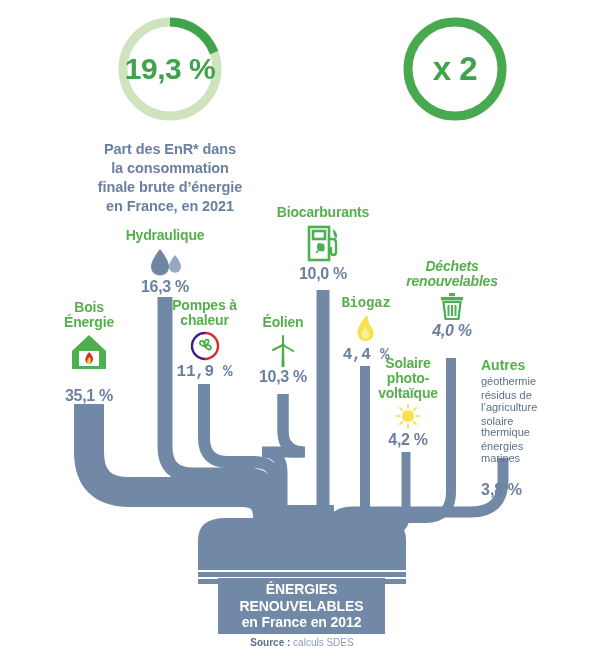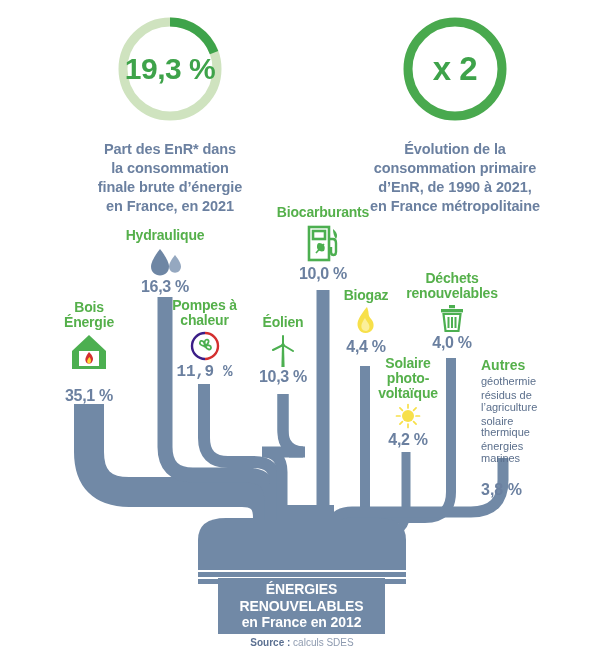--- a/index.html
+++ b/index.html
@@ -81,26 +81,20 @@
     </div>
   </div>
 
   <div class="kpi" style="left:320px;top:14px;width:270px;">
     <div class="donut-wrap" style="width:110px;height:110px;">
       <svg width="110" height="110" viewBox="0 0 110 110">
         <circle cx="55" cy="55" r="47" fill="none" stroke="#49a94e" stroke-width="9"></circle>
       </svg>
       <div class="donut-value" style="font-size:33px;">x 2</div>
     </div>
-    <div style="margin-top:16px;">
-      <div class="kpi-caption">Évolution de la</div>
-      <div class="kpi-caption">consommation primaire</div>
-      <div class="kpi-caption">d’EnR, de 1990 à 2021,</div>
-      <div class="kpi-caption">en France métropolitaine</div>
-    </div>
   </div>
 
   <svg class="stage" width="604" height="657" viewBox="0 0 604 657" style="pointer-events:none;">
     <g fill="none" stroke="#7189a6" stroke-linecap="butt">
 
       <path d="M89,404 L89,452 Q89,492 129,492 L242,492 Q268,492 268,518 L268,582" stroke-width="30"></path>
 
       <path d="M165,297 L165,447 Q165,475 193,475 L246,475 Q272,475 272,501 L272,582" stroke-width="15"></path>
 
       <path d="M204,384 L204,438 Q204,462 228,462 L254,462 Q276,462 276,484 L276,582" stroke-width="12"></path>
@@ -203,21 +197,21 @@
         </g>
         <path d="M26 16 L30 16 Q33 16 33 20 L33 29 Q33 32 30.5 32 Q28 32 28 29 L28 24" stroke="#4caf50" stroke-width="2.4" fill="none"></path>
         <path d="M30 6 C34 9 35 13 33 16 C31 13.5 30 10 30 6 Z" fill="#4caf50"></path>
         <path d="M16 20 C21 20 23 24 21 28 C17.5 29.5 13.5 27 14 23 C14.2 21.3 15 20 16 20 Z" fill="#4caf50"></path>
         <line x1="13" y1="30" x2="21" y2="21" stroke="#4caf50" stroke-width="1.6"></line>
       </svg>
     </div>
     <div class="node-pct">10,0 %</div>
   </div>
 
-  <div class="node" style="left:330px;top:288px;width:72px;">
+  <div class="node" style="left:330px;top:296px;width:72px;font-family:Liberation Mono, monospace;">
     <div class="node-title">Biogaz</div>
     <div class="node-icon" style="height:34px;margin-top:2px;">
       <svg width="28" height="34" viewBox="0 0 28 34">
         <path d="M15 2 C15 2 8 10 6 16 C4.2 21.4 7.4 28 13.6 28 C19.8 28 23 22.5 21 17
                  C19.6 13.2 16.6 12.4 16.6 8.4 C16.6 5.8 15 2 15 2 Z" fill="#f7e04a"></path>
         <path d="M13 13 C13 13 9.6 17.6 9.4 20.8 C9.2 24 11.2 26 13.6 26 C16 26 17.8 24 17.4 21
                  C17 18 14.4 16.6 13 13 Z" fill="#fbef9a"></path>
       </svg>
     </div>
     <div class="node-pct" style="margin-top:-1px;">4,4 %</div>
@@ -238,21 +232,21 @@
           <line x1="6.9" y1="5.9" x2="9.4" y2="8.4"></line>
             <line x1="20.6" y1="19.6" x2="23.1" y2="22.1"></line>
           <line x1="23.1" y1="5.9" x2="20.6" y2="8.4"></line>
             <line x1="9.4" y1="19.6" x2="6.9" y2="22.1"></line>
         </g>
       </svg>
     </div>
     <div class="node-pct" style="margin-top:1px;">4,2 %</div>
   </div>
 
-  <div class="node" style="left:400px;top:271px;width:104px;">
+  <div class="node" style="left:400px;top:259px;width:104px;font-style:italic;">
     <div class="node-title">Déchets</div>
     <div class="node-title">renouvelables</div>
     <div class="node-icon" style="height:30px;margin-top:3px;">
       <svg width="28" height="30" viewBox="0 0 28 30">
         <rect x="11" y="1" width="6" height="3.2" fill="#4caf50"></rect>
         <rect x="3" y="5" width="22" height="3.4" fill="#4caf50"></rect>
         <path d="M5.5 10 L22.5 10 L20.5 27 L7.5 27 Z" fill="none" stroke="#4caf50" stroke-width="2.2"></path>
         <g fill="#4caf50">
             <rect x="9.5" y="13" width="2" height="11"></rect>
         <rect x="13" y="13" width="2" height="11"></rect>

